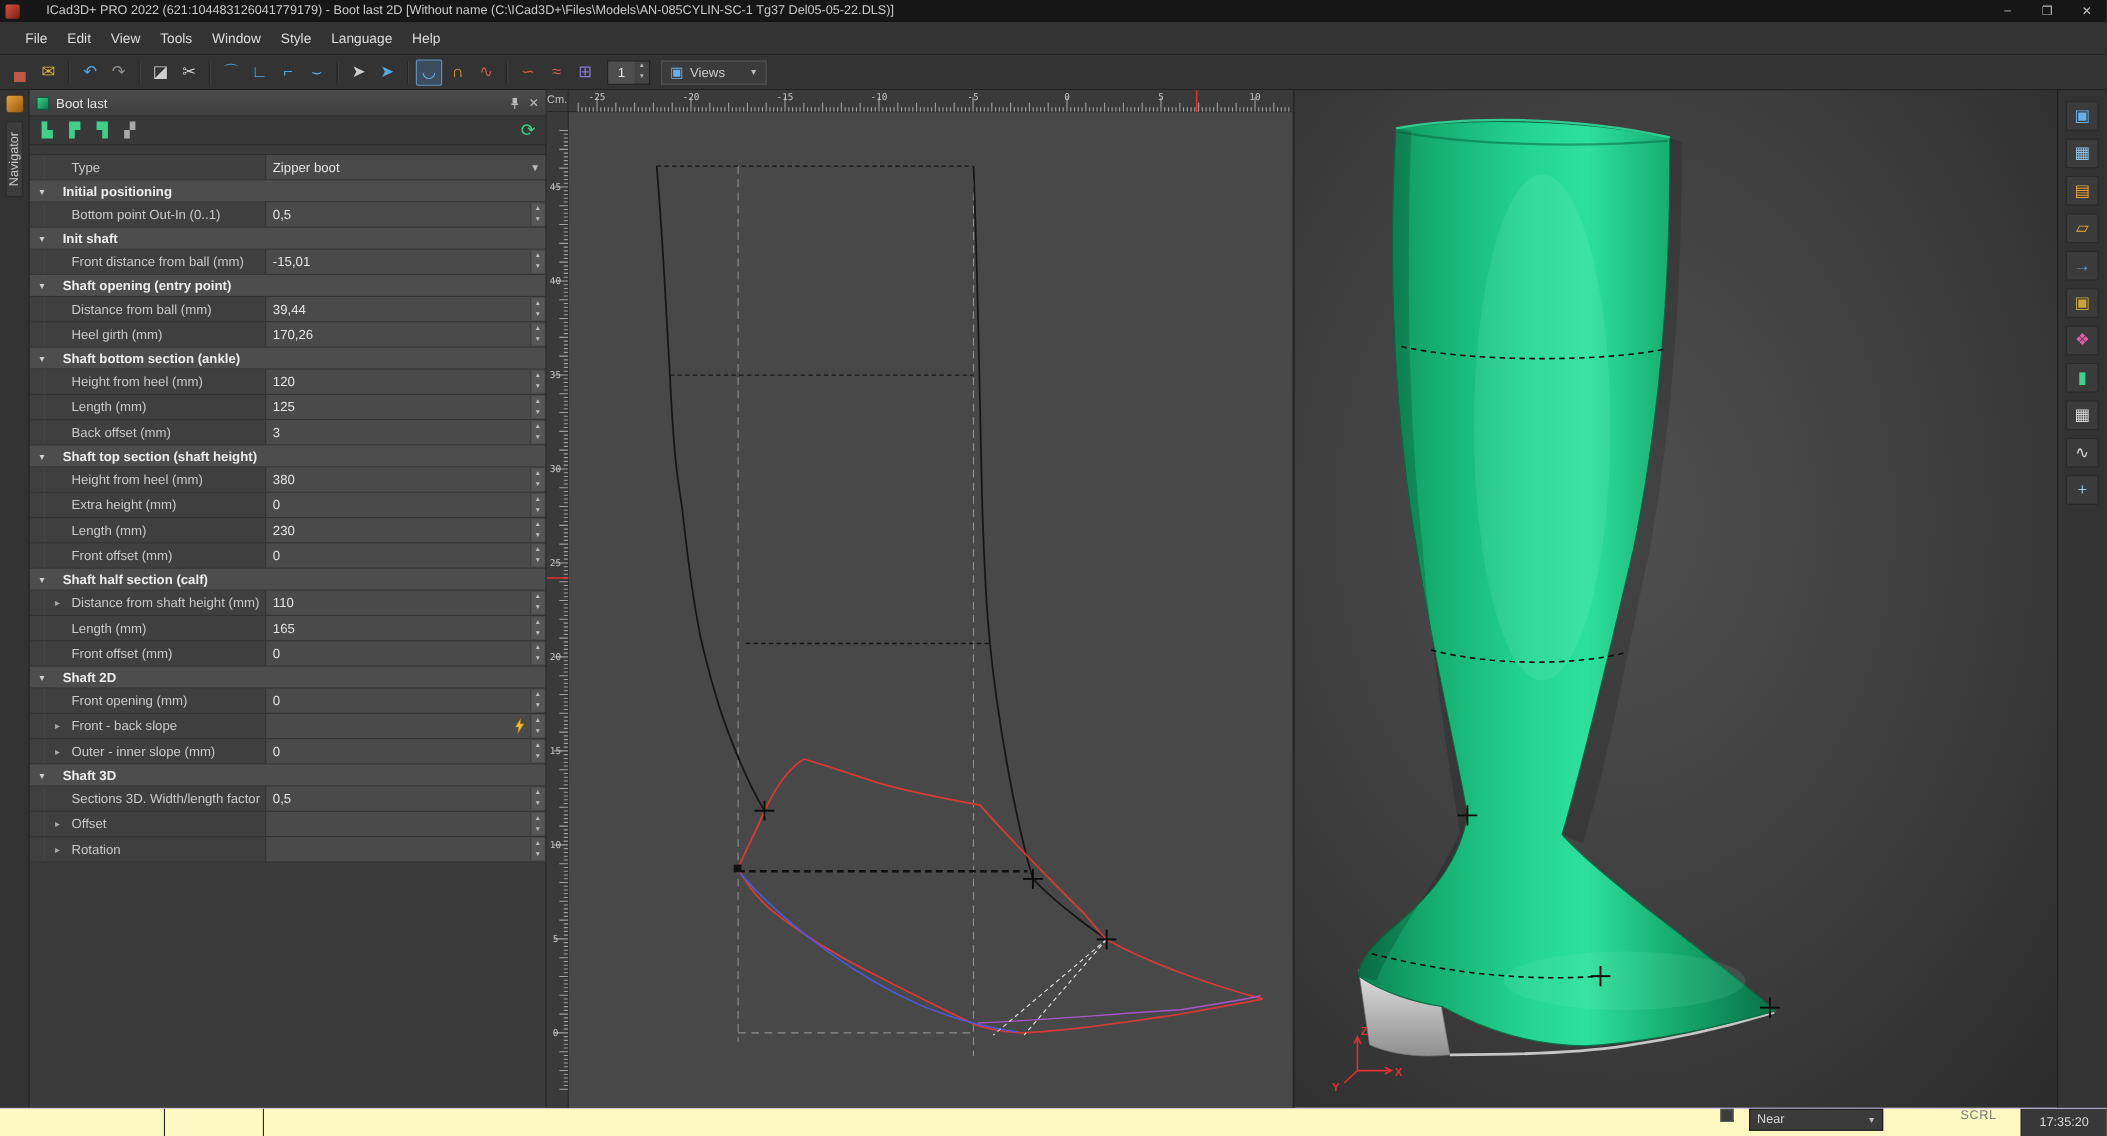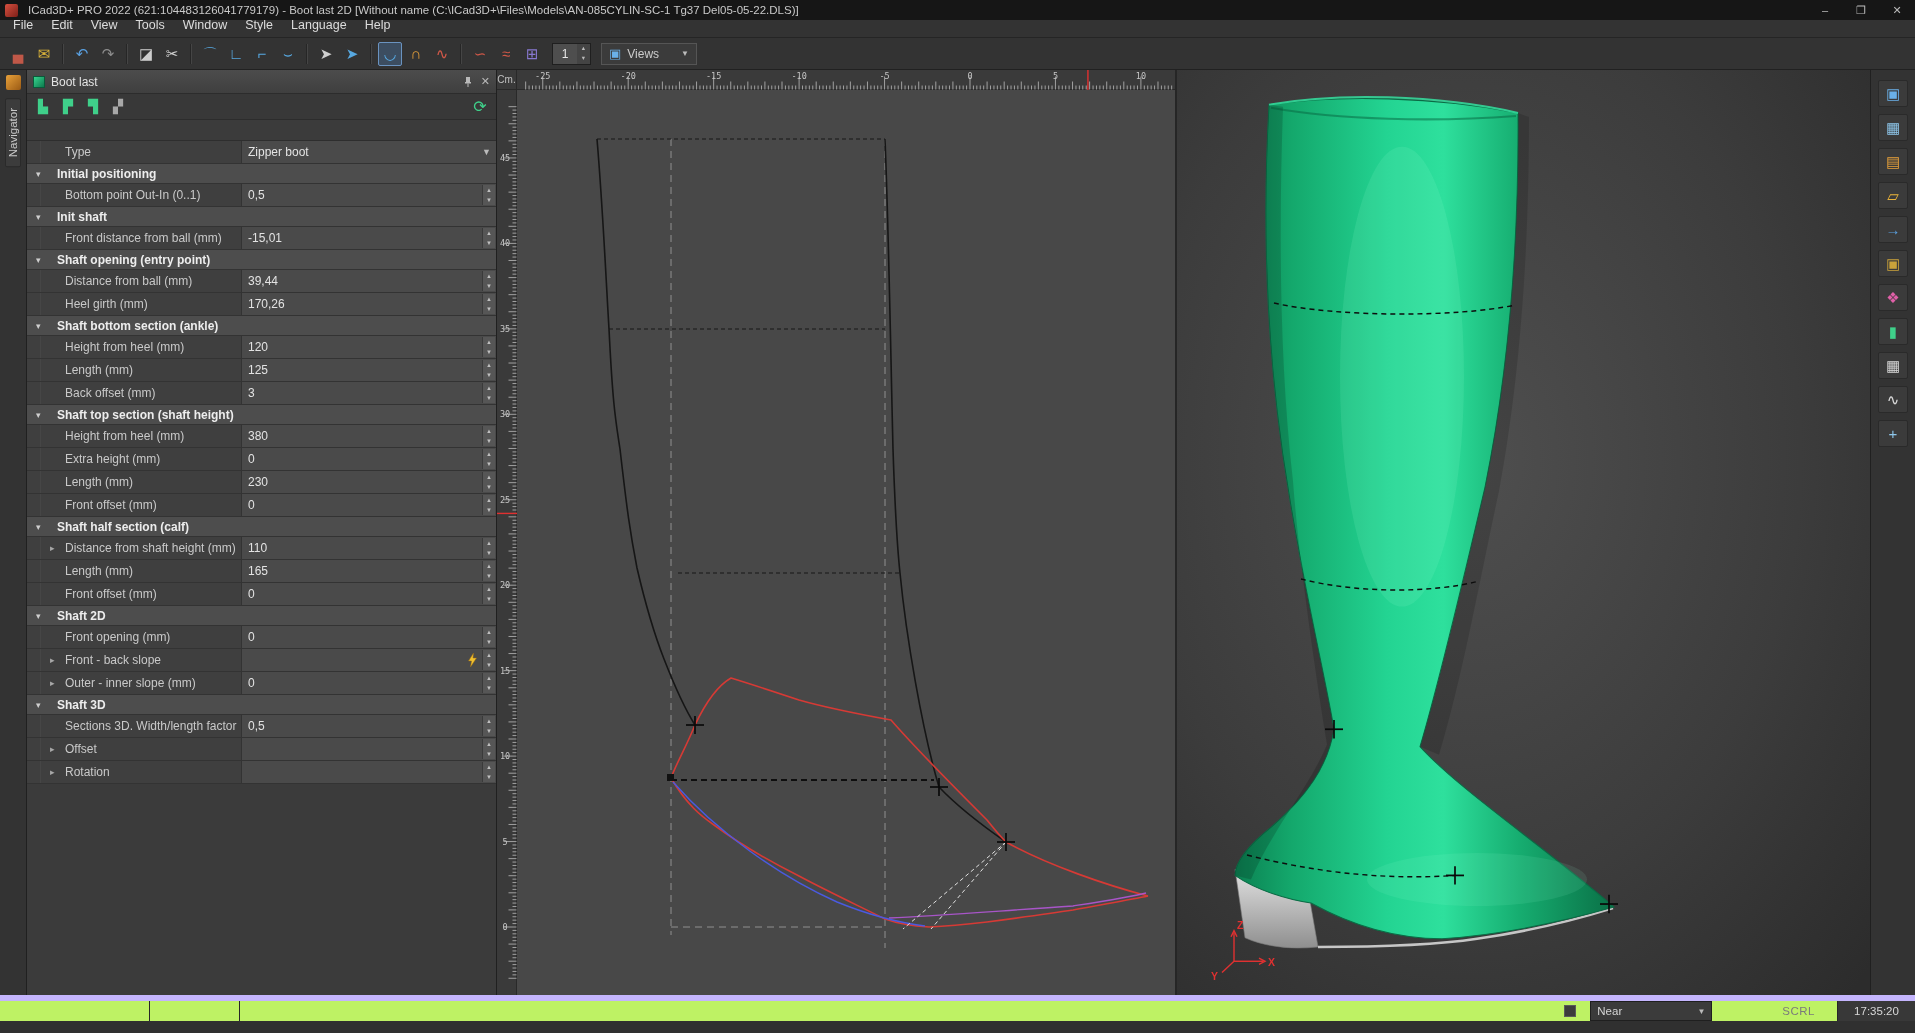--- a/index.html
+++ b/index.html
@@ -1,25 +1,25 @@
 <!DOCTYPE html>
 <html><head>
 <meta charset="utf-8">
 <style>
   *{box-sizing:border-box;margin:0;padding:0}
   body{width:1915px;height:1033px;overflow:hidden;background:#303030;
        font-family:"Liberation Sans",sans-serif;font-size:12px;color:#ccc;-webkit-user-select:none;user-select:none}
   
-  .titlebar{height:20px;background:#161616;display:flex;align-items:center;padding-left:5px;gap:10px}
+  .titlebar{height:20px;background:#161616;display:flex;align-items:center;padding-left:5px;gap:24px}
   .app-ico{width:13px;height:13px;border-radius:2px;background:linear-gradient(135deg,#d85040,#7c1f18);flex:none}
   .title-text{font-size:11.5px;color:#c9c9c9;white-space:nowrap}
   .win-controls{margin-left:auto;display:flex;height:100%}
   .win-btn{width:36px;display:flex;align-items:center;justify-content:center;color:#b9b9b9;font-size:11px}
   
-  .menubar{height:18px;background:#333;display:flex;align-items:flex-end;padding-left:4px;border-bottom:1px solid #252525}
+  .menubar{height:30px;background:#333;display:flex;align-items:center;padding-left:14px;border-bottom:1px solid #252525}
   .menu-item{padding:5px 9px;font-size:12.5px;color:#ddd}
   
   .toolbar{height:32px;background:#333;display:flex;align-items:center;padding-left:6px;border-bottom:1px solid #212121}
   .tb-btns{display:flex;align-items:center;gap:2px}
   .tb-btn{width:24px;height:24px;display:flex;align-items:center;justify-content:center;font-size:15px;
           border:1px solid transparent;border-radius:2px;line-height:1}
   .tb-btn.selected{background:#3c4d60;border-color:#6a93c0}
   .tb-sep{width:2px;height:20px;border-left:1px solid #262626;border-right:1px solid #454545;margin:0 4px}
   .tb-spinbox{display:flex;align-items:center;margin-left:8px;background:#444;border:1px solid #1f1f1f;height:22px}
   .tb-spinval{width:24px;text-align:center;color:#e8e8e8;background:#4e4e4e;height:100%;display:flex;align-items:center;justify-content:center}
@@ -39,21 +39,21 @@
   .panel{width:470px;background:#3b3b3b;border-right:1px solid #202020;display:flex;flex-direction:column}
   .panel-titlebar{height:24px;background:linear-gradient(#4c4c4c,#3f3f3f);display:flex;align-items:center;
                   padding:0 6px;gap:6px;border-bottom:1px solid #2c2c2c}
   .panel-ico{width:12px;height:12px;background:linear-gradient(135deg,#37d48e,#0d7a4e);border:1px solid #0a5a3a;flex:none}
   .panel-title{font-size:12px;color:#e4e4e4}
   .panel-hbtns{margin-left:auto;display:flex;gap:8px;align-items:center}
   .panel-hbtn{color:#b9b9b9;font-size:11px;display:flex;align-items:center}
   .panel-tb{height:26px;display:flex;align-items:center;gap:3px;padding:0 5px;background:#383838;border-bottom:1px solid #2c2c2c}
   .ptb-btn{width:22px;height:22px;display:flex;align-items:center;justify-content:center;font-size:13px;border-radius:2px}
   .ptb-right{margin-left:auto}
-  .pg{margin-top:20px;flex:1;overflow:hidden;border-top:1px solid #2e2e2e}
+  .pg{margin-top:8px;flex:1;overflow:hidden;border-top:1px solid #2e2e2e}
   .pg-row{display:flex;height:23px;border-bottom:1px solid #333}
   .pg-label{width:215px;background:#3f3f3f;display:flex;align-items:center;padding-left:38px;position:relative;
             color:#c9c9c9;border-right:1px solid #333;white-space:nowrap;overflow:hidden}
   .pg-label::before{content:"";position:absolute;left:13px;top:0;bottom:0;border-left:1px solid #464646}
   .pg-arrow{position:absolute;left:23px;color:#a8a8a8;font-size:9px}
   .pg-value{flex:1;background:#4a4a4a;display:flex;align-items:center;padding-left:6px;position:relative;color:#e3e3e3}
   .pg-spin{position:absolute;right:1px;top:1px;bottom:1px;width:13px;display:flex;flex-direction:column;
            background:#565656;border-left:1px solid #3a3a3a}
   .pg-spin span{flex:1;font-size:6px;color:#c0c0c0;display:flex;align-items:center;justify-content:center;line-height:1}
   .pg-section{height:20px;background:#4d4d4d;display:flex;align-items:center;padding-left:30px;position:relative;
@@ -85,21 +85,21 @@
   .dash3{stroke:#0d0d0d;stroke-width:1.4;stroke-dasharray:5 4;fill:none}
   
   .view3d{flex:1;position:relative;overflow:hidden}
   .axis-label{font-size:10.5px;fill:#e03131;font-weight:bold}
   
   .side-toolbar{width:45px;background:#333;border-left:1px solid #202020;display:flex;flex-direction:column;
                 align-items:center;padding-top:10px;gap:7px}
   .st-btn{width:30px;height:27px;display:flex;align-items:center;justify-content:center;font-size:15px;
           background:#3b3b3b;border:1px solid #2a2a2a;border-radius:2px;line-height:1}
   
-  .statusbar{height:26px;background:#bef264;border-top:6px solid #c4b5fd;display:flex;align-items:center;
+  .statusbar{height:26px;background:#fef9c3;border-top:1px solid #c4b5fd;display:flex;align-items:flex-start;
              font-size:11.5px;color:#a8a8a8}
   .sb-seg{height:100%;border-right:1px solid #272727}
   .sb-check{width:12px;height:12px;background:#3c3c3c;border:1px solid #5a5a5a;margin-left:auto;margin-right:14px}
   .sb-combo{width:122px;height:20px;background:#3b3b3b;border:1px solid #1f1f1f;display:flex;align-items:center;
             padding:0 6px;color:#d5d5d5;margin-right:70px}
   .sb-combo .caret{margin-left:auto;font-size:8px;color:#bbb}
   .sb-scrl{color:#7b7b7b;margin-right:22px;letter-spacing:.5px}
   .sb-time{width:78px;height:100%;background:#383838;border-left:1px solid #272727;display:flex;
            align-items:center;justify-content:center;color:#d8d8d8}
 </style>

